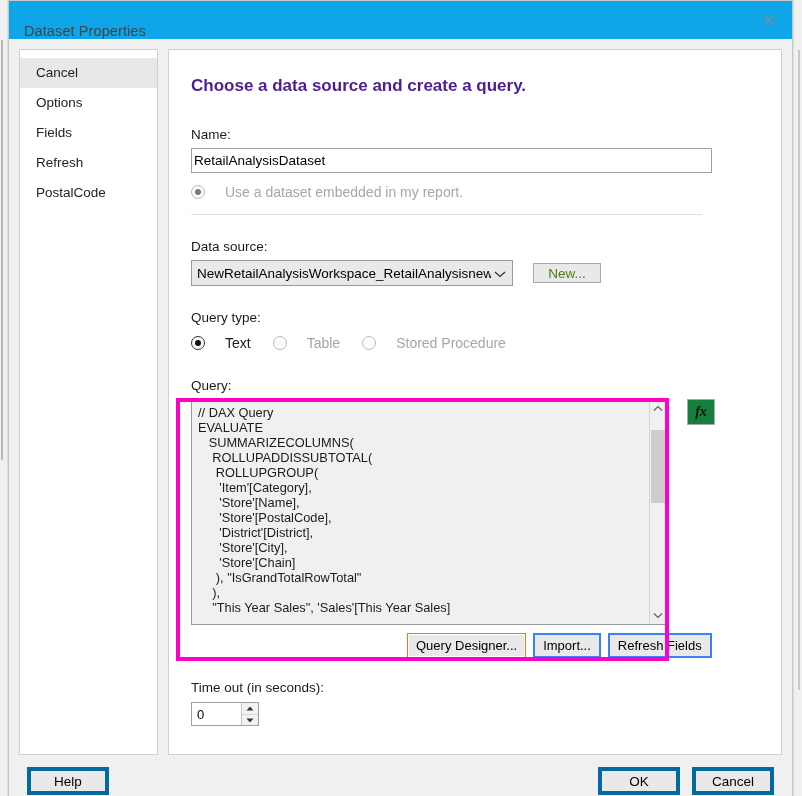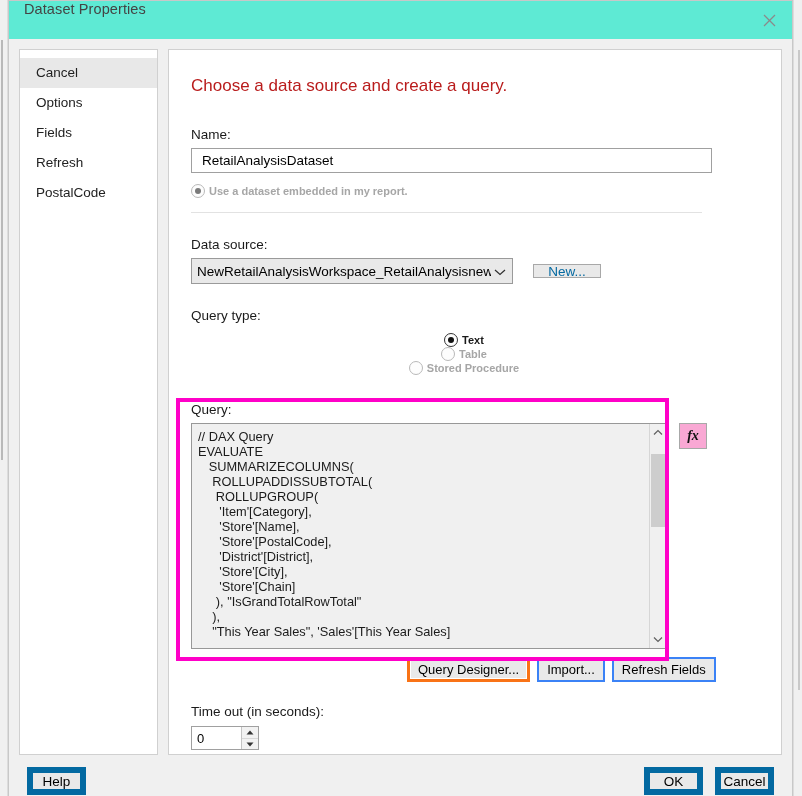--- a/index.html
+++ b/index.html
@@ -34,22 +34,22 @@
     position: absolute; left: 8px; top: 0;
     width: 785px; height: 796px;
     background: #ffffff;
     border: 1px solid #c8c8c8;
     display: flex; flex-direction: column;
   }
 
   
   #titlebar {
     height: 38px; flex: 0 0 38px;
-    background: #5eead4;
-    display: flex; align-items: flex-start;
+    background: #0ea5e9;
+    display: flex; align-items: flex-end;
     position: relative;
   }
   #dialog-title {
     margin-left: 15px;
     font-size: 14.5px; color: #444444; letter-spacing: .1px;
   }
   #close-button {
     position: absolute; right: 0; top: 0;
     width: 46px; height: 38px;
     display: flex; align-items: center; justify-content: center;
@@ -86,58 +86,58 @@
   #content-pane {
     flex: 1 1 auto;
     margin-left: 10px;
     background: #ffffff;
     border: 1px solid #d0d0d0;
     height: 706px;
     position: relative;
     padding: 20px 22px 0 22px;
   }
   #pane-heading {
-    font-size: 17px; color: #b91c1c; margin: 6px 0 0 0; font-weight: normal;
+    font-size: 17px; color: #4c1d95; margin: 6px 0 0 0; font-weight: bold;
   }
 
   .field-label {
     font-size: 13.5px; color: #1a1a1a;
     margin: 0 0 6px 0;
   }
   .row-gap-lg { margin-top: 31px; }
   .row-gap-md { margin-top: 24px; }
 
   
   #name-input {
     width: 521px; height: 25px;
     border: 1px solid #a0a0a0;
     font-family: "Liberation Sans", sans-serif;
     font-size: 13.5px; color: #000000;
-    padding: 0 10px;
+    padding: 0 2px;
     background: #ffffff;
   }
 
   
   .radio-row {
     display: flex; align-items: center;
     margin-top: 11px;
   }
   .radio-mark {
     width: 14px; height: 14px; border-radius: 50%;
     border: 1px solid #b9b9b9; background: #fdfdfd;
     position: relative; flex: 0 0 14px;
   }
   .radio-mark.checked::after {
     content: ""; position: absolute; left: 3px; top: 3px;
     width: 6px; height: 6px; border-radius: 50%; background: #7a7a7a;
   }
   .radio-mark.checked.active { border-color: #333333; }
   .radio-mark.checked.active::after { background: #111111; }
   .radio-label {
-    margin-left: 4px; font-size: 11px; color: #8a8a8a; font-weight: bold;
+    margin-left: 20px; font-size: 14px; color: #8a8a8a;
   }
   .radio-label.enabled { color: #1a1a1a; }
   .radio-label.disabled { color: #a6a6a6; }
 
   #embedded-divider {
     width: 511px; height: 1px; background: #e2e2e2;
     margin: 14px 0 0 0;
   }
 
   
@@ -151,29 +151,29 @@
     padding-left: 5px; padding-right: 4px;
     overflow: hidden; white-space: nowrap;
     cursor: pointer;
   }
   #datasource-value {
     flex: 1 1 auto; overflow: hidden; white-space: nowrap;
     text-overflow: clip;
   }
   #datasource-chevron { flex: 0 0 14px; margin-left: 3px; }
   #new-button {
-    width: 68px; height: 14px; margin-left: 20px;
+    width: 68px; height: 20px; margin-left: 20px;
     background: #e9e9e9; border: 1px solid #a8a8a8;
-    font-size: 13.5px; color: #0369a1;
-    display: flex; align-items: center; justify-content: center;
-    cursor: pointer;
-  }
-
-  
-  #querytype-radios { display: flex; align-items: center; margin-top: 10px; flex-direction: column; }
+    font-size: 13.5px; color: #4d7c0f;
+    display: flex; align-items: center; justify-content: center;
+    cursor: pointer;
+  }
+
+  
+  #querytype-radios { display: flex; align-items: center; margin-top: 10px; }
   #querytype-radios .radio-row { margin-top: 0; margin-right: 22px; }
 
   
   #query-highlight {
     position: absolute;
     left: 7px; top: 348px;
     width: 493px; height: 263px;
     border: 4px solid #ff00c8;
     pointer-events: none;
     z-index: 5;
@@ -214,22 +214,22 @@
     cursor: pointer;
   }
   #sb-track { flex: 1 1 auto; position: relative; }
   #sb-thumb {
     position: absolute; left: 1px; top: 13px;
     width: 15px; height: 73px;
     background: #cdcdcd;
     cursor: pointer;
   }
   #fx-button {
-    width: 28px; height: 26px; margin-left: 12px;
-    background: #f9a8d4; border: 1px solid #a8a8a8;
+    width: 28px; height: 26px; margin-left: 20px;
+    background: #15803d; border: 1px solid #a8a8a8;
     display: flex; align-items: center; justify-content: center;
     font-family: "Liberation Serif", serif;
     font-style: italic; font-weight: bold; font-size: 14px;
     color: #111111;
     cursor: pointer;
   }
 
   
   #query-actions {
     display: flex; justify-content: flex-start;
@@ -237,21 +237,21 @@
   }
   .action-btn {
     height: 25px;
     background: #e9e9e9; border: 2px solid #3b82f6;
     font-size: 13px; color: #000000;
     display: flex; align-items: center; justify-content: center;
     padding: 0 8px; margin-right: 7px;
     cursor: pointer;
   }
   .action-btn.focused {
-    border: 3px solid #f97316;
+    border: 1px solid #f97316;
     box-shadow: inset 0 0 0 1px #ffffff;
   }
 
   
   #timeout-section { margin-top: 22px; }
   #timeout-spin {
     width: 68px; height: 24px; margin-top: 7px;
     border: 1px solid #a0a0a0; background: #ffffff;
     display: flex; align-items: stretch;
   }
@@ -276,22 +276,22 @@
 
   
   #dialog-footer {
     flex: 0 0 52px; height: 52px;
     background: #f0f0f0;
     display: flex; align-items: center;
     padding: 0 18px 0 18px;
     position: relative;
   }
   .footer-btn {
-    width: 59px; height: 28px;
-    background: #e9e9e9; border: 6px solid #0369a1;
+    width: 82px; height: 28px;
+    background: #e9e9e9; border: 4px solid #0369a1;
     font-size: 13.5px; color: #000000;
     display: flex; align-items: center; justify-content: center;
     cursor: pointer;
   }
   #footer-spacer { flex: 1 1 auto; }
   #ok-button { margin-right: 12px; }
 </style>
 </head>
 <body>
 

